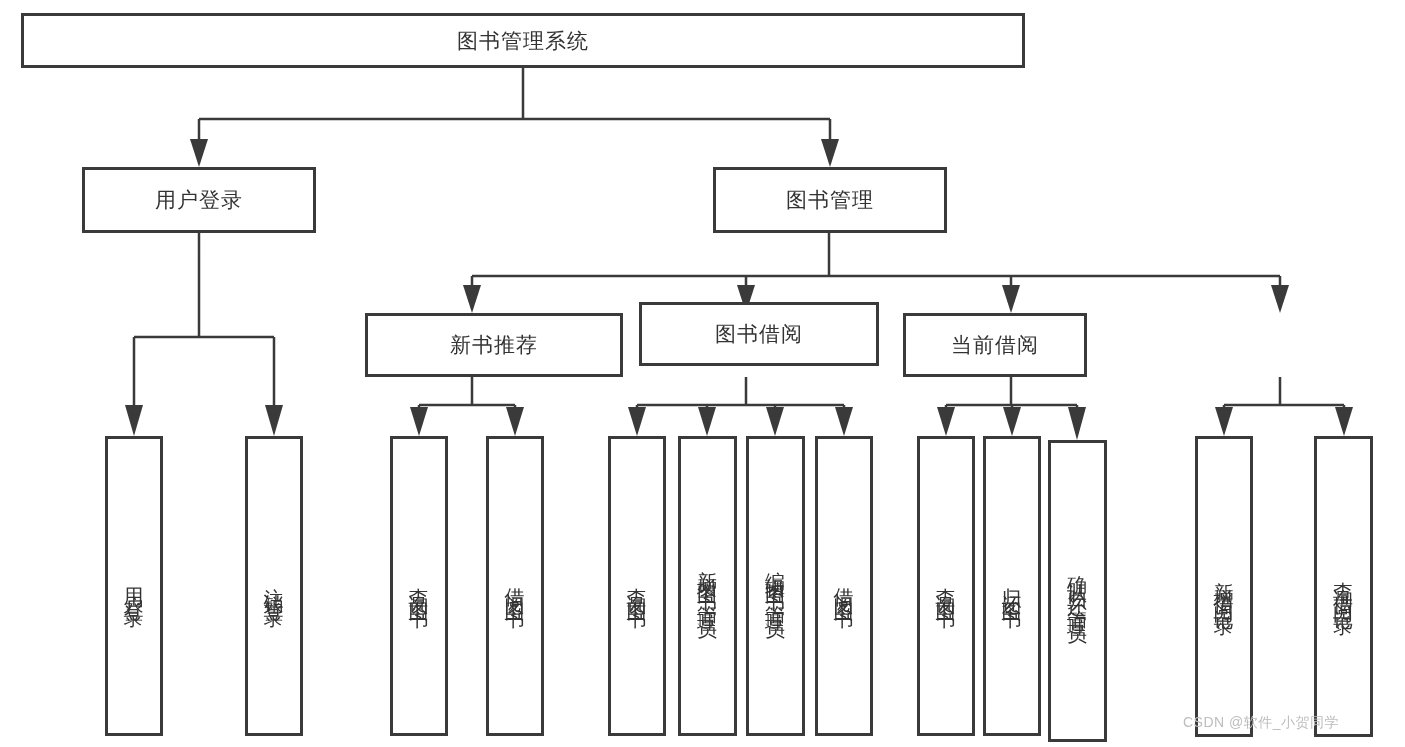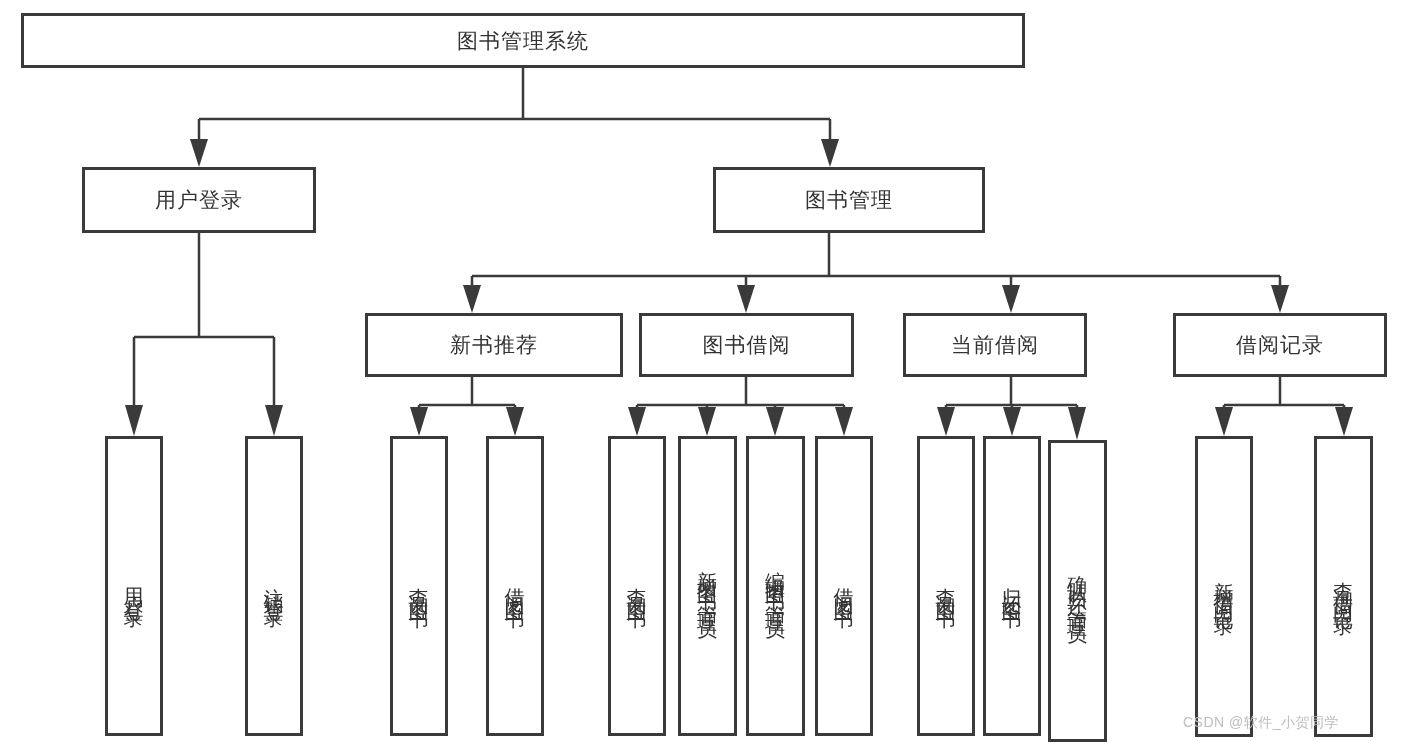--- a/index.html
+++ b/index.html
@@ -68,35 +68,32 @@
     </g>
   </svg>
 
   <div class="node h" style="left:21px;top:13px;width:1004px;height:55px">
     <span>图书管理系统</span>
   </div>
 
   <div class="node h" style="left:82px;top:167px;width:234px;height:66px">
     <span>用户登录</span>
   </div>
-  <div class="node h" style="left:713px;top:167px;width:272px;height:66px">
+  <div class="node h" style="left:713px;top:167px;width:234px;height:66px">
     <span>图书管理</span>
   </div>
 
   <div class="node h" style="left:365px;top:313px;width:258px;height:64px">
     <span>新书推荐</span>
   </div>
-  <div class="node h" style="left:639px;top:313px;width:215px;height:64px">
+  <div class="node h" style="left:639px;top:302px;width:240px;height:64px">
     <span>图书借阅</span>
   </div>
   <div class="node h" style="left:903px;top:313px;width:184px;height:64px">
     <span>当前借阅</span>
-  </div>
-  <div class="node h" style="left:1173px;top:313px;width:214px;height:64px">
-    <span>借阅记录</span>
   </div>
 
   <div class="node leaf" style="left:105px;top:436px;width:58px;height:300px">
     <span>用户登录</span>
   </div>
   <div class="node leaf" style="left:245px;top:436px;width:58px;height:300px">
     <span>注销登录</span>
   </div>
 
   <div class="node leaf" style="left:390px;top:436px;width:58px;height:300px">

